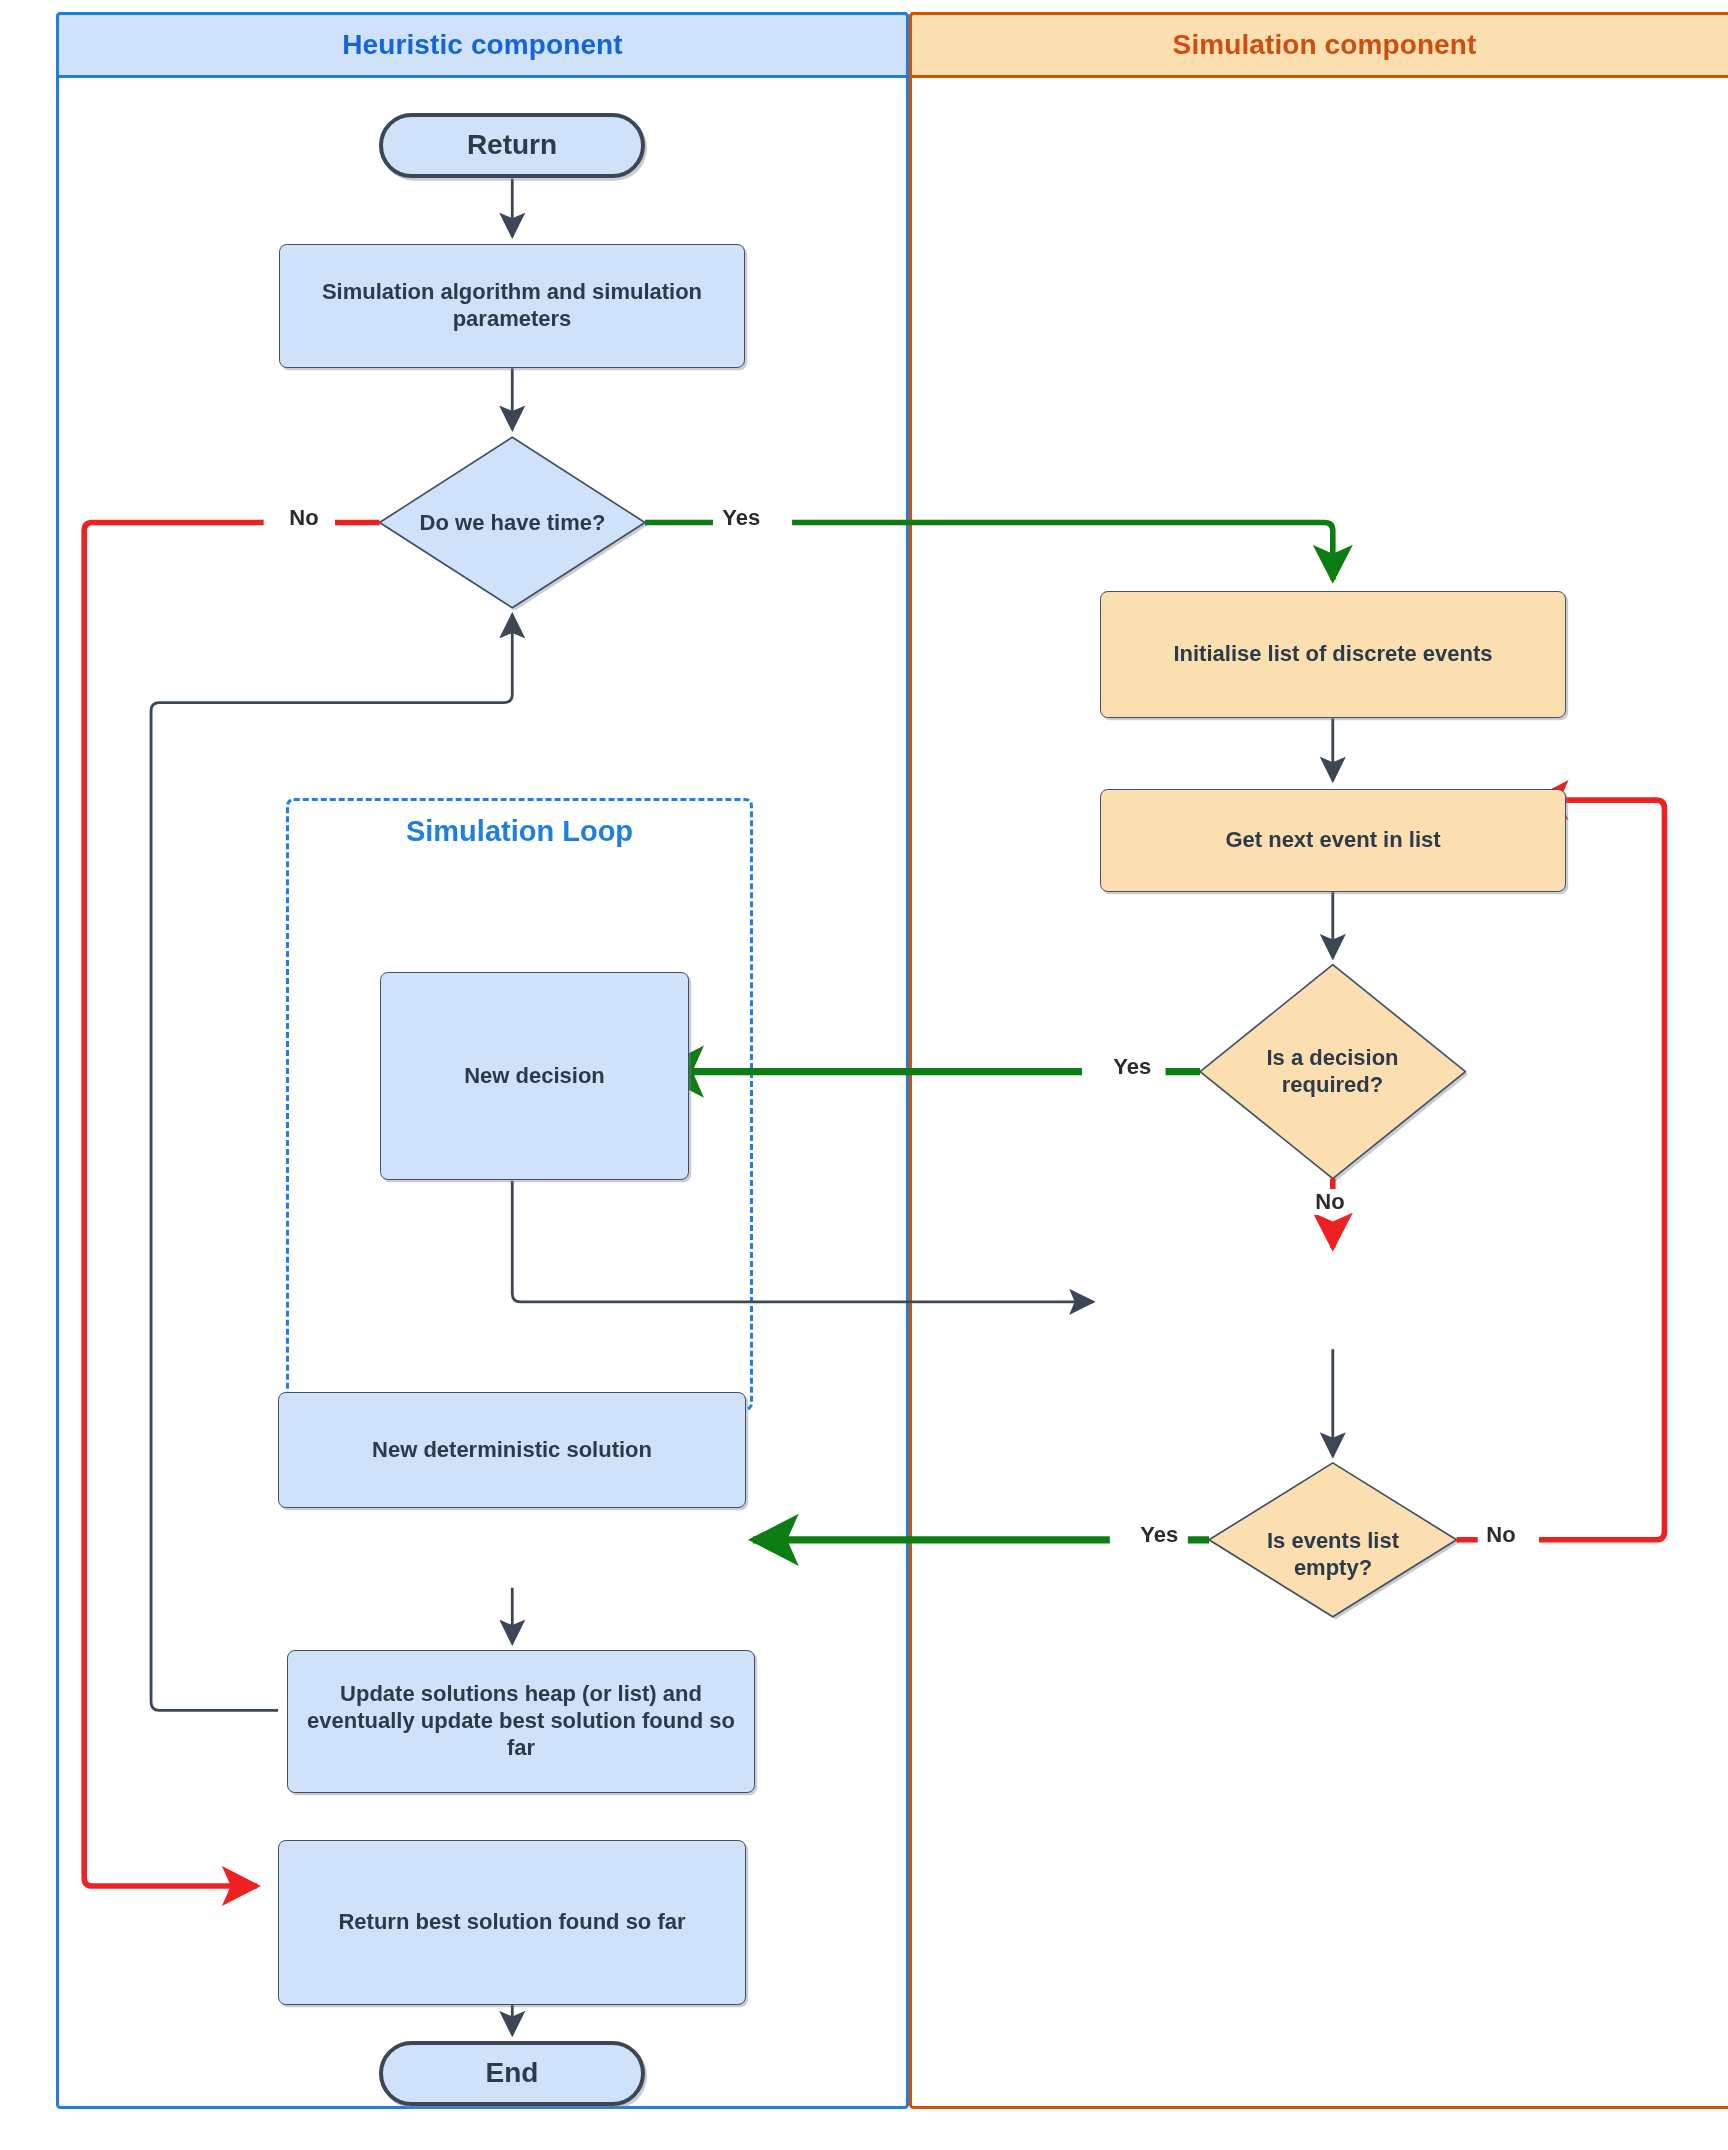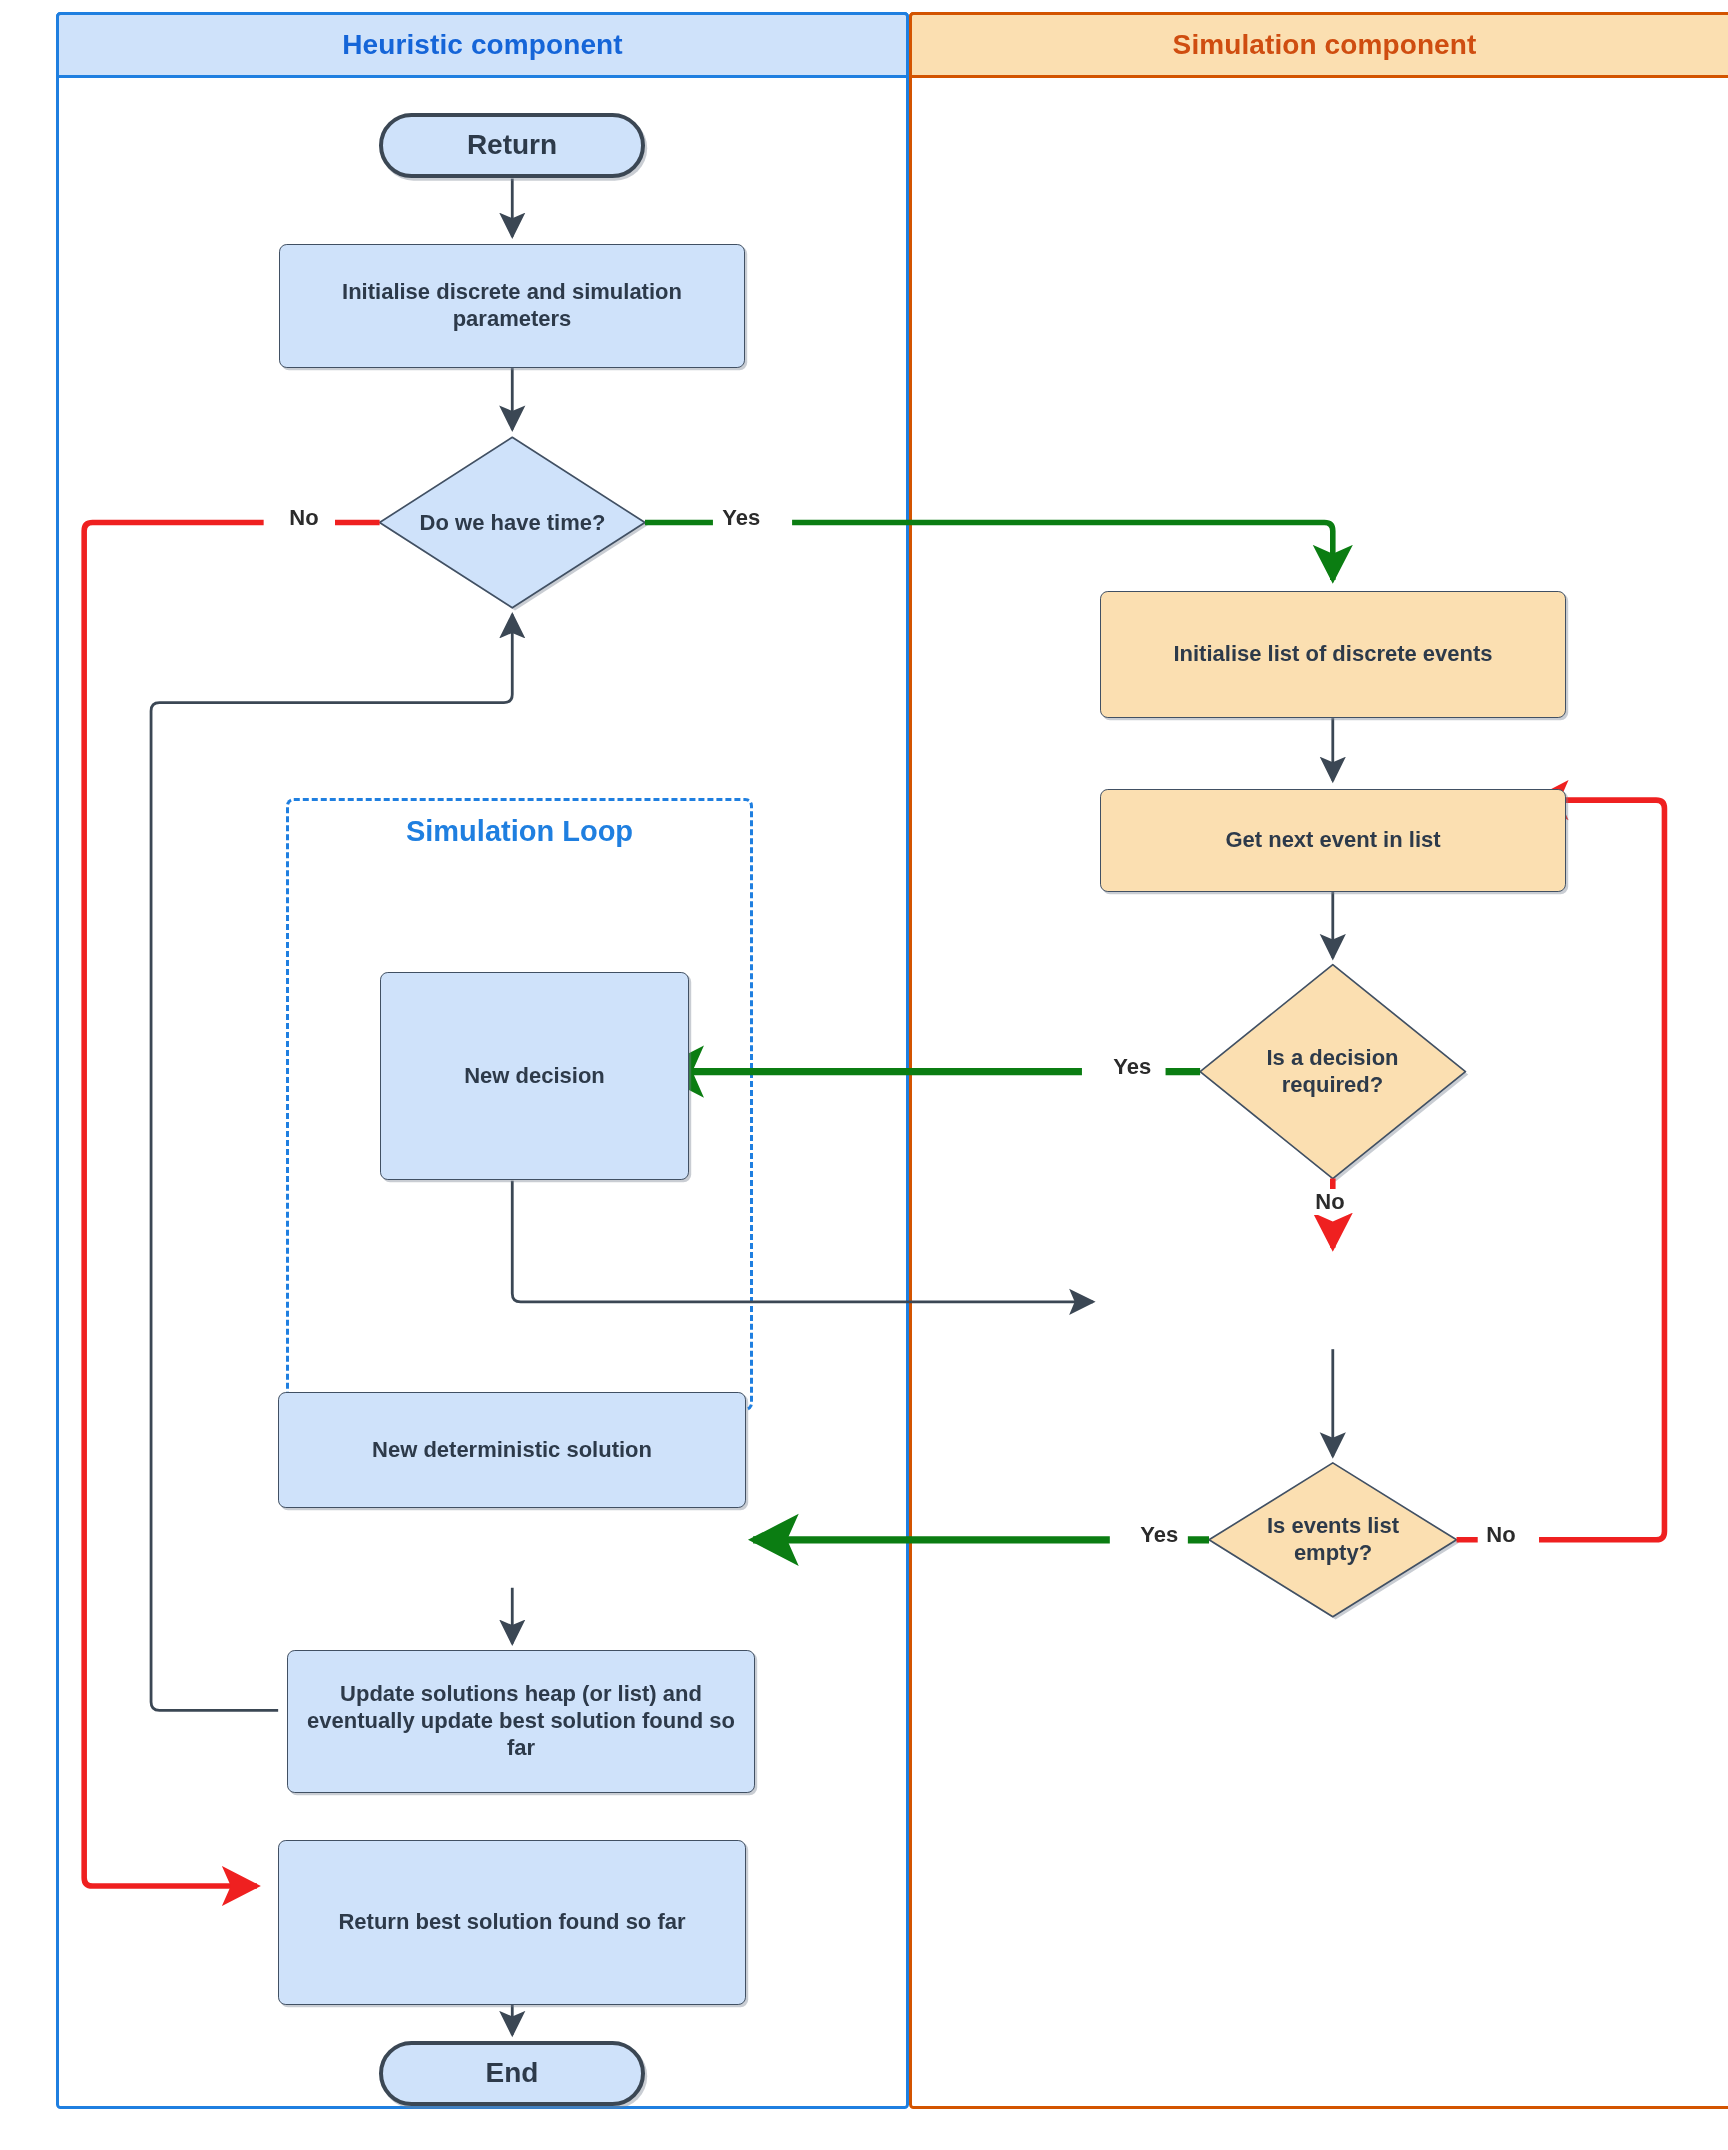--- a/index.html
+++ b/index.html
@@ -221,21 +221,21 @@
 
       <path d="M2552,2762 L2590,2762 M2700,2762 L2910,2762 Q2925,2762 2925,2747 L2925,1450 Q2925,1435 2910,1435 L2690,1435" stroke="#ef2020" stroke-width="10" marker-end="url(#ah-red)"></path>
     </g>
   </svg>
 
   <div class="node terminator" style="left:345px; top:113px; width:266px; height:65px;">
     <span class="lbl">Return</span>
   </div>
 
   <div class="node proc-blue" style="left:245px; top:244px; width:466px; height:124px;">
-    <span class="lbl">Initialise discrete and simulation parameters</span>
+    <span class="lbl">Simulation algorithm and simulation parameters</span>
   </div>
 
   <div class="diamond-text" style="left:368px; top:481px; width:221px; height:84px;">
     <span>Do we have time?</span>
   </div>
 
   <div class="node proc-blue" style="left:346px; top:972px; width:309px; height:208px;">
     <span class="lbl">New decision</span>
   </div>
 
@@ -261,21 +261,21 @@
 
   <div class="node proc-orange" style="left:1066px; top:789px; width:466px; height:103px;">
     <span class="lbl">Get next event in list</span>
   </div>
 
   <div class="diamond-text" style="left:1187px; top:1030px; width:223px; height:84px;">
     <span>Is a decision required?</span>
   </div>
 
 
-  <div class="diamond-text" style="left:1193px; top:1498px; width:212px; height:84px;">
+  <div class="diamond-text" style="left:1193px; top:1498px; width:212px; height:84px;align-items:flex-end;">
     <span>Is events list empty?</span>
   </div>
 
   <div class="edge-label" style="left:685px; top:505px;">Yes</div>
   <div class="edge-label" style="left:252px; top:505px;">No</div>
 
   <div class="edge-label" style="left:1076px; top:1054px;">Yes</div>
   <div class="edge-label" style="left:1278px; top:1189px;">No</div>
 
   <div class="edge-label" style="left:1103px; top:1522px;">Yes</div>

